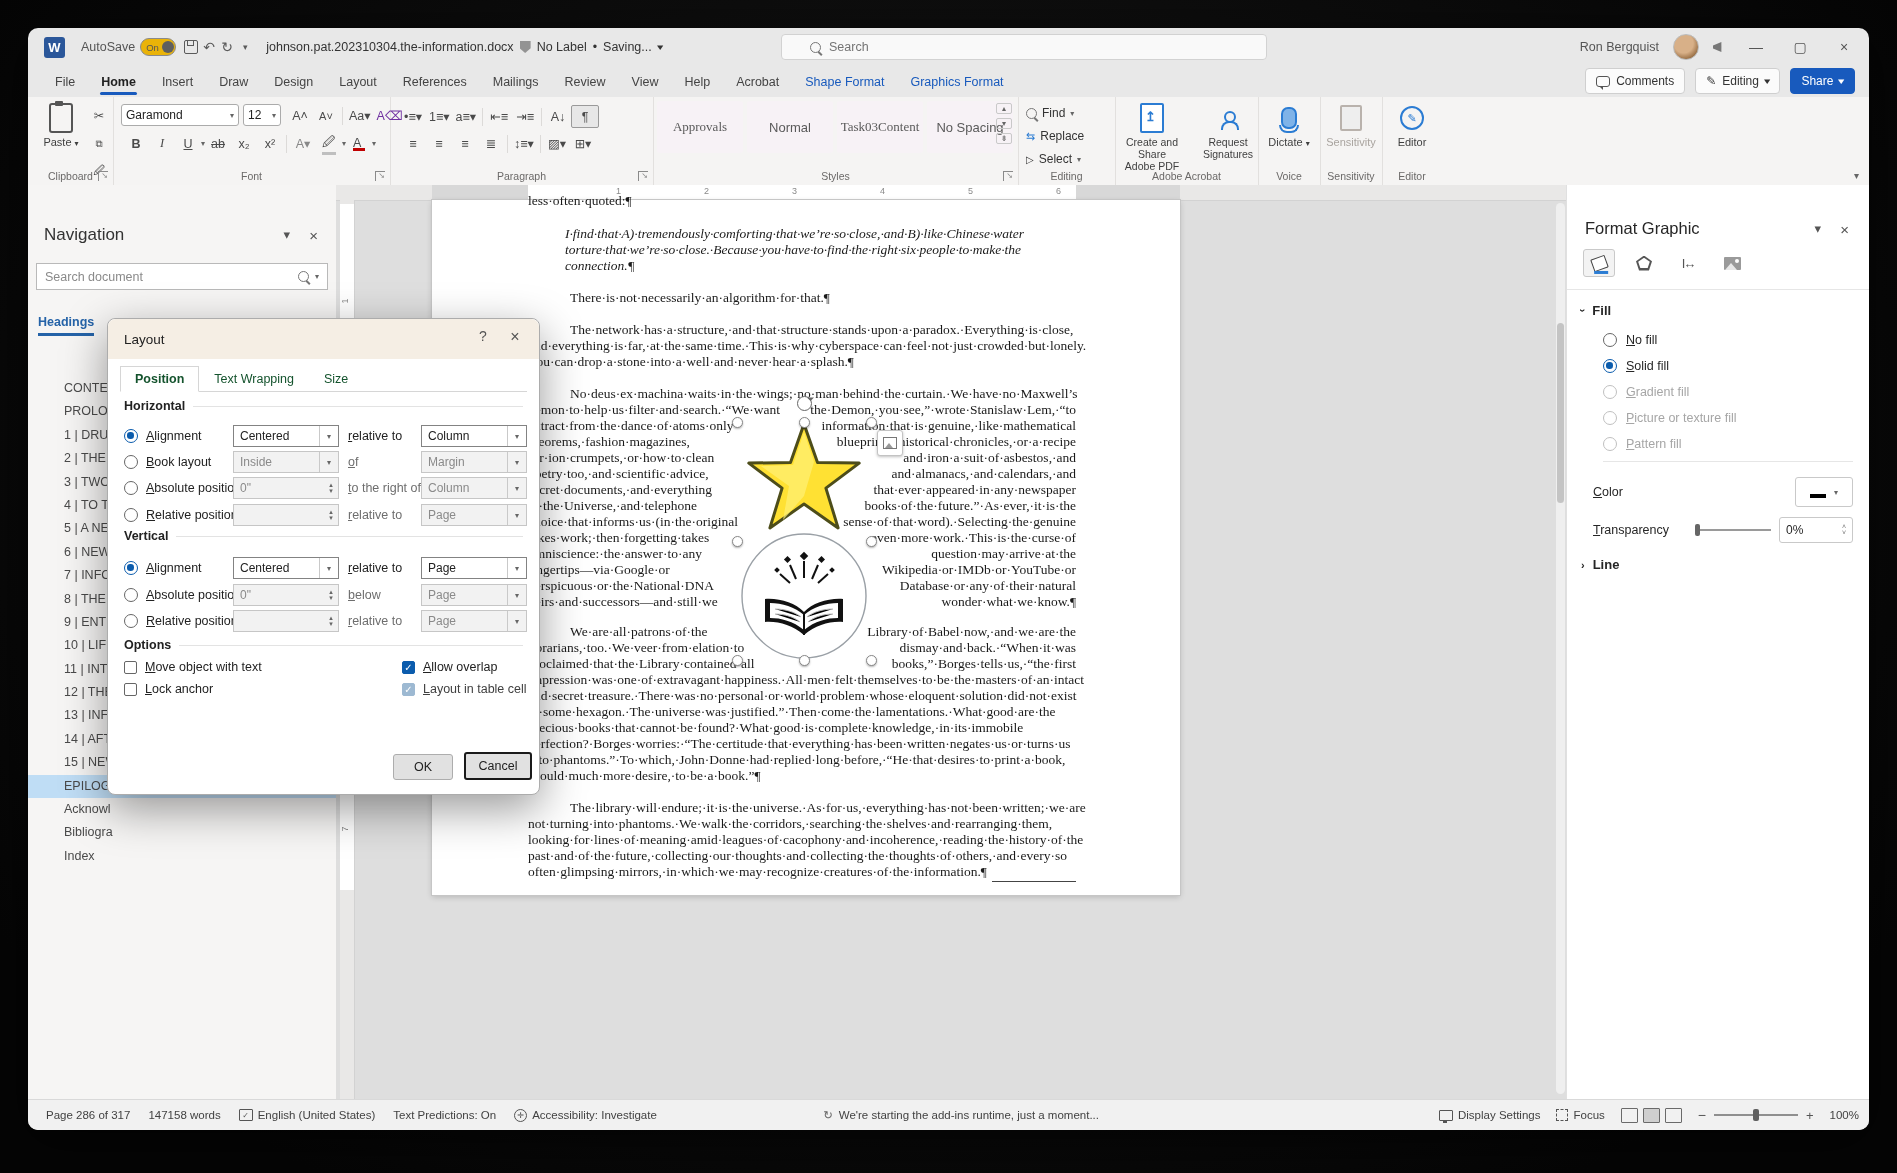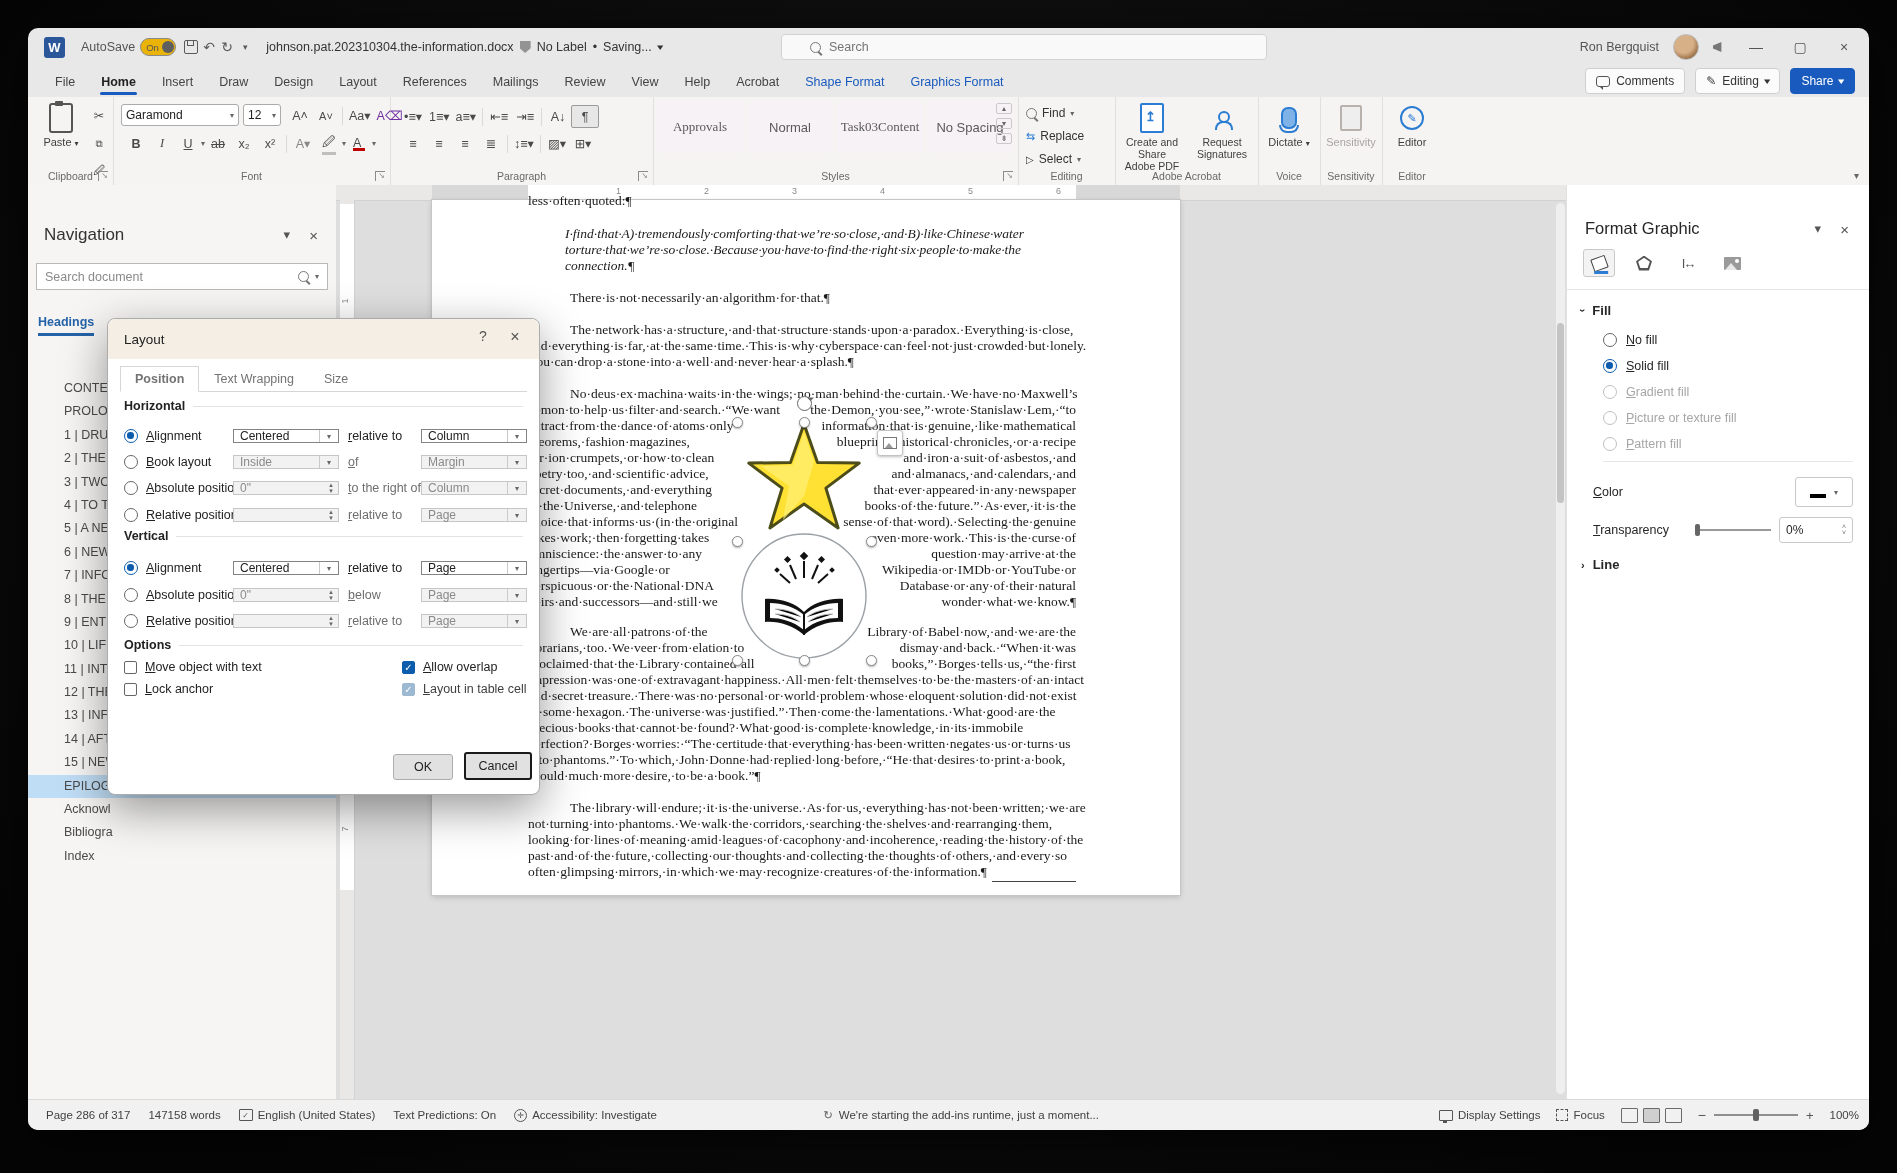--- a/index.html
+++ b/index.html
@@ -127,29 +127,29 @@
   .slider{width:74px;height:2px;background:#9a9a9a;position:relative;margin-right:8px;}
   .slider .sh{position:absolute;left:-2px;top:-5px;width:5px;height:12px;background:#666;border-radius:2px;}
   .spinbox{width:74px;height:26px;border:1px solid #C9C9C9;border-radius:3px;display:flex;align-items:center;justify-content:space-between;padding:0 6px;box-sizing:border-box;font-size:12px;}
   .updn{display:flex;flex-direction:column;font-size:7px;color:#777;line-height:6px;}
   
   .dialog{position:absolute;left:79px;top:290px;width:431px;height:475px;background:#fff;border:1px solid #ACACAC;border-radius:8px;box-shadow:0 14px 45px rgba(0,0,0,.4);z-index:60;}
   .dlg-head{position:absolute;left:0;top:0;right:0;height:40px;background:#F5EEE4;border-radius:8px 8px 0 0;display:flex;align-items:center;}
   .dlg-title{margin-left:16px;font-size:13.5px;color:#222;}
   .dlg-hbtn{position:absolute;top:9px;width:24px;text-align:center;font-size:14px;color:#555;}
   .dlg-tabs{position:absolute;left:12px;top:44px;right:12px;height:28px;display:flex;align-items:flex-end;border-bottom:1px solid #D6D6D6;}
-  .dtab{padding:5px 14px;font-size:12.5px;color:#737373;border:1px solid transparent;margin-bottom:-1px;}
+  .dtab{padding:5px 14px;font-size:12.5px;color:#14532d;border:1px solid transparent;margin-bottom:-1px;}
   .dtab.sel{background:#fff;border-color:#D6D6D6 #D6D6D6 #fff;font-weight:bold;}
   .dsec{position:absolute;left:16px;font-size:12.5px;font-weight:bold;color:#222;white-space:nowrap;display:flex;align-items:center;gap:8px;width:399px;}
   .dsec .rule{flex:1;height:1px;background:#E3E3E3;}
   .drow{position:absolute;left:16px;right:12px;height:24px;display:flex;align-items:center;font-size:12.5px;color:#222;}
   .drow .rlab{margin-left:8px;display:inline-block;}
   .ak::first-letter{text-decoration:underline;}
   .drow .rlab.dim,.dim{color:#404040;}
-  .dfield{position:absolute;left:109px;width:106px;height:14px;box-sizing:border-box;border:1px solid #838383;background:#fff;display:flex;align-items:center;justify-content:space-between;padding-left:6px;font-size:12px;color:#222;}
+  .dfield{position:absolute;left:109px;width:106px;height:22px;box-sizing:border-box;border:1px solid #838383;background:#fff;display:flex;align-items:center;justify-content:space-between;padding-left:6px;font-size:12px;color:#222;}
   .dfield.dis{background:#F2F2F2;border-color:#C6C6C6;color:#8a8a8a;}
   .dfield .carr{width:18px;align-self:stretch;display:flex;align-items:center;justify-content:center;border-left:1px solid #C9C9C9;font-size:8px;color:#666;}
   .dfield .spud{width:14px;display:flex;flex-direction:column;align-items:center;font-size:7px;line-height:6px;color:#666;}
   .dconn{position:absolute;left:224px;font-size:12.5px;color:#222;}
   .dconn.dim{color:#6e6e6e;}
   .dfield2{position:absolute;left:297px;width:106px;}
   .cb{width:13px;height:13px;border:1.4px solid #666;border-radius:2px;box-sizing:border-box;background:#fff;display:inline-flex;align-items:center;justify-content:center;flex:none;}
   .cb.on{background:#0B5CAD;border-color:#0B5CAD;color:#fff;font-size:10px;}
   .cb.on.dis{background:#9db9d2;border-color:#9db9d2;}
   .dopt{position:absolute;display:flex;align-items:center;gap:8px;font-size:12.5px;color:#222;}
@@ -367,21 +367,21 @@
       </div>
 
       <div class="rgroup" style="left:1087px;width:143px;">
         <div class="bigbtn" style="left:4px;width:66px;">
           <div class="bicon">
               <span class="pdfdoc"></span>
             </div>
           <span id="acro-0" style="font-size:10.5px;line-height:12px;display:block;white-space:pre-line;">Create and Share
 Adobe PDF</span>
         </div>
-        <div class="bigbtn" style="left:76px;width:62px;">
+        <div class="bigbtn" style="left:82px;width:62px;">
           <div class="bicon">
               <span class="person"></span>
             </div>
           <span id="acro-1" style="font-size:10.5px;line-height:12px;display:block;white-space:pre-line;">Request
 Signatures</span>
         </div>
         <div class="glabel">Adobe Acrobat</div>
       </div>
 
       <div class="rgroup" style="left:1230px;width:62px;">

